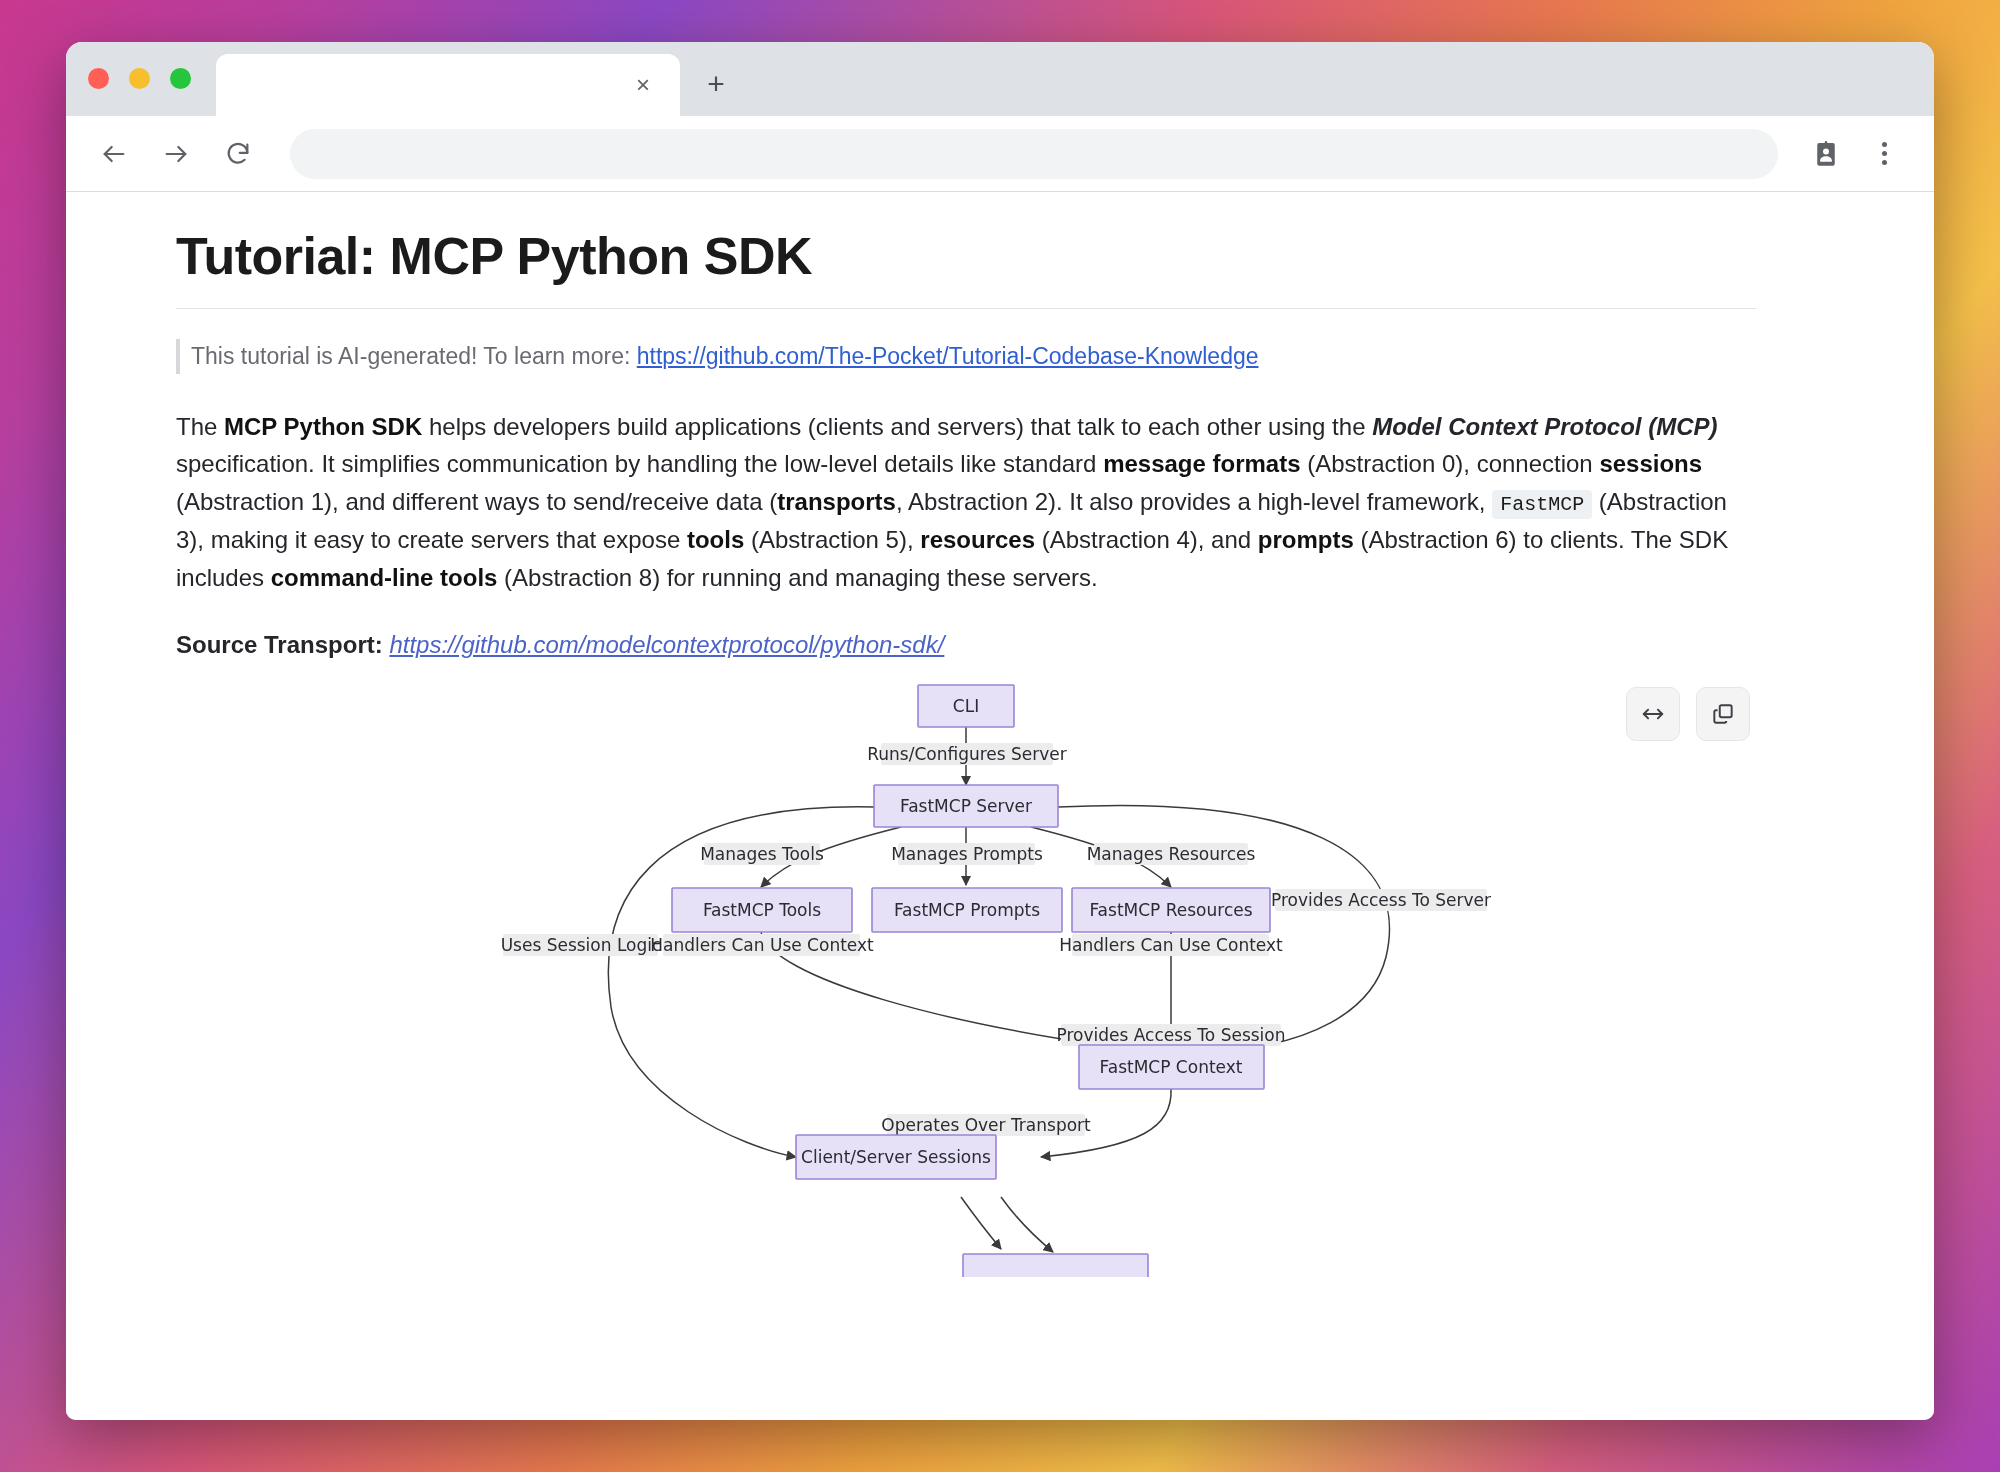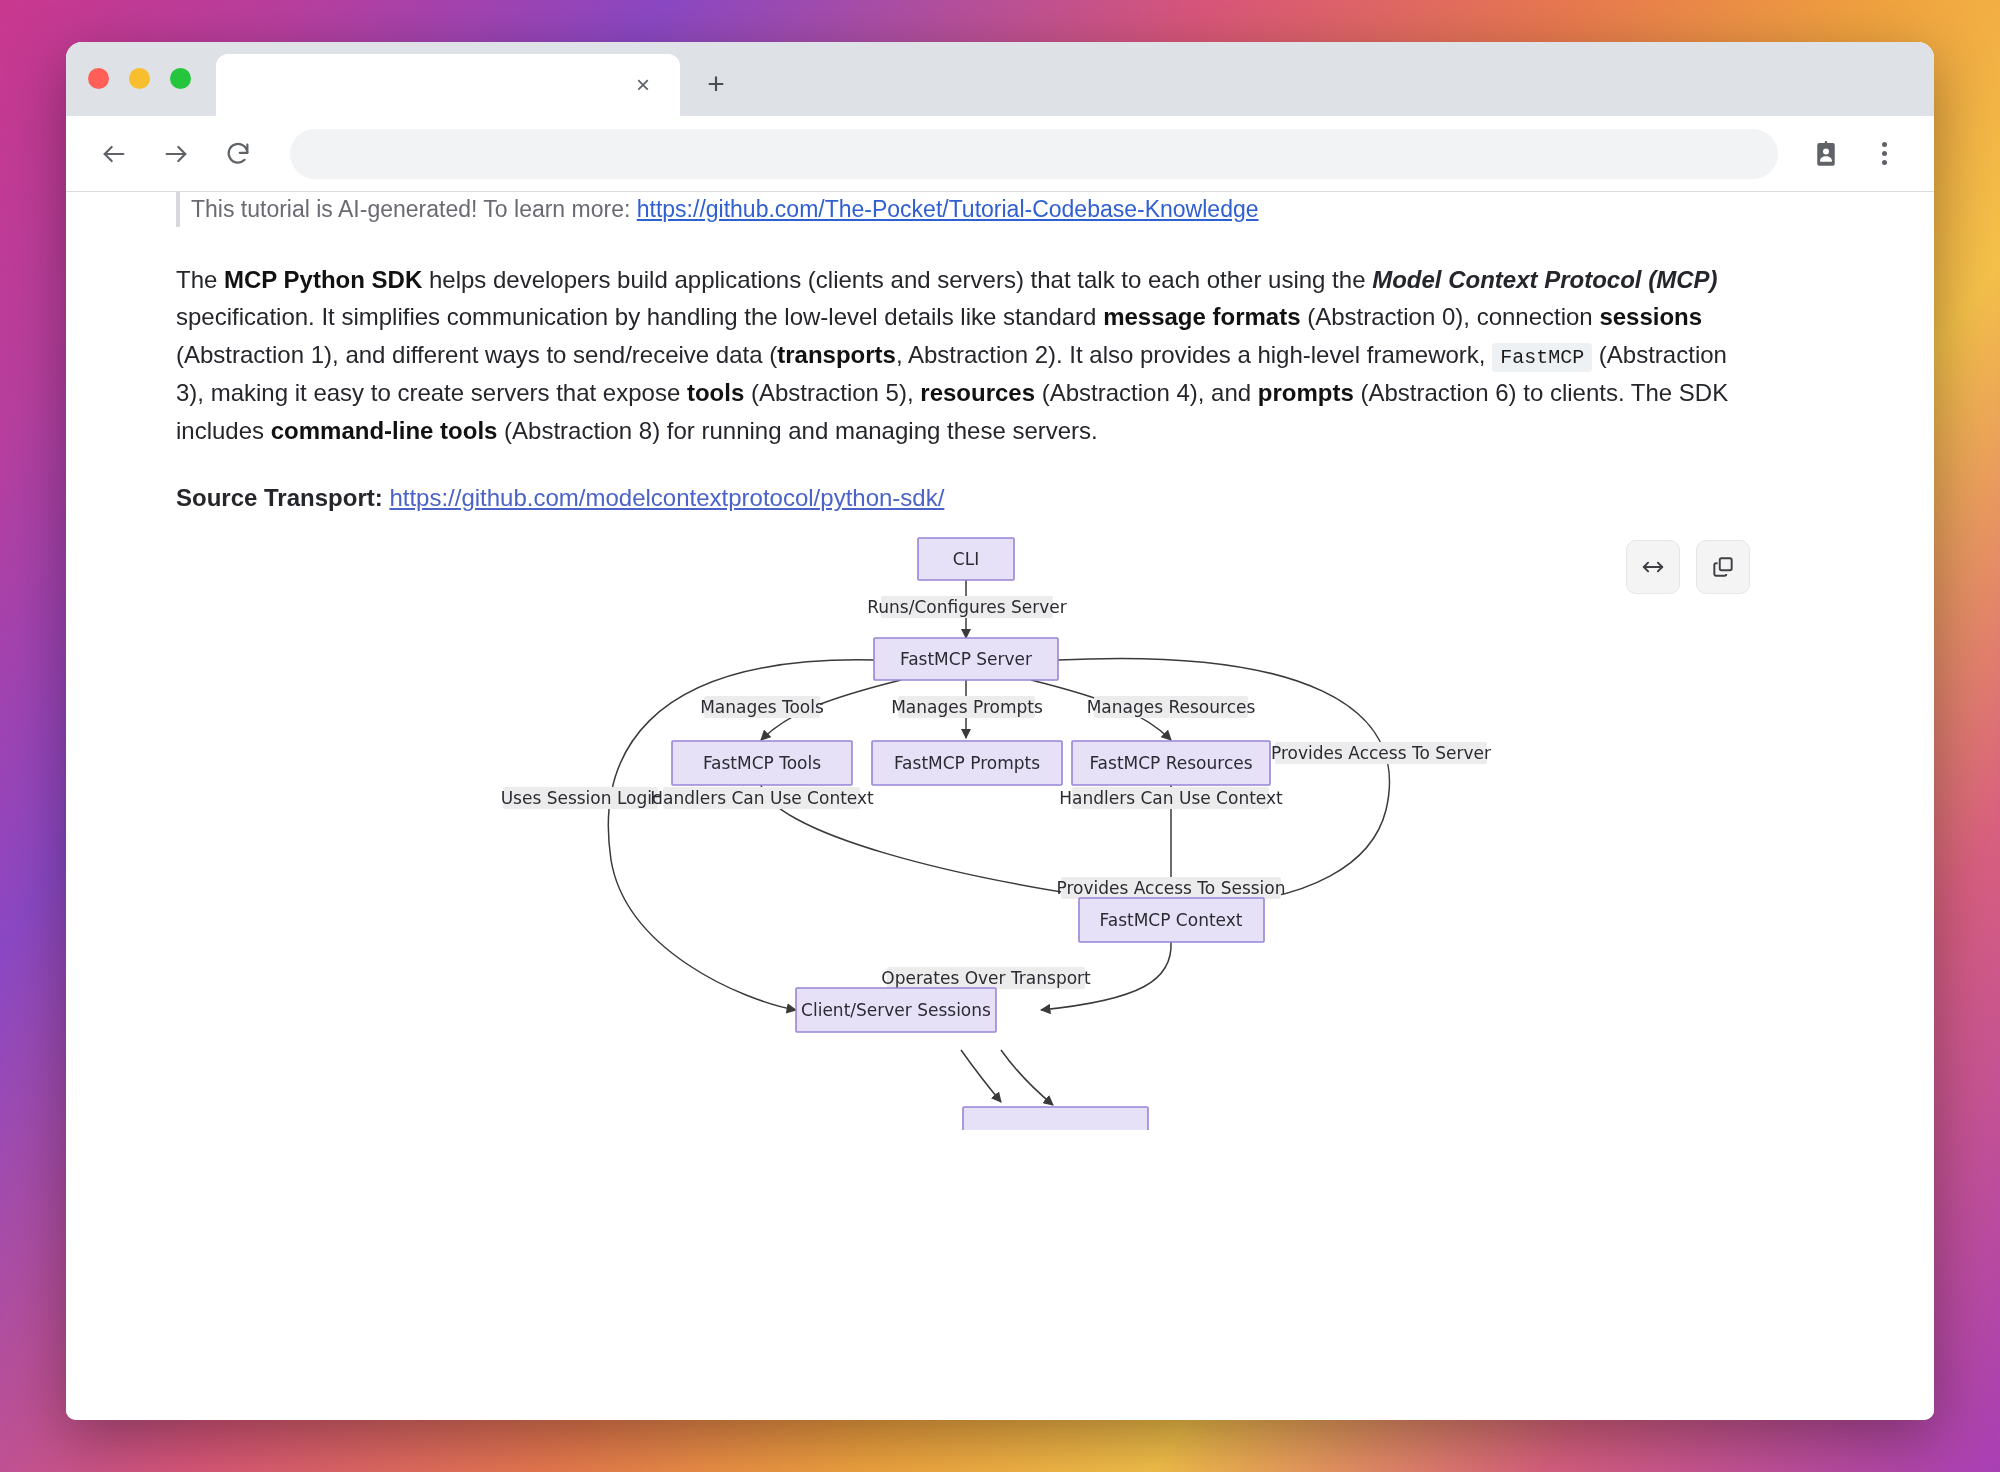--- a/index.html
+++ b/index.html
@@ -177,21 +177,21 @@
     font-size: 20px;
     background: #eef1f3;
     padding: 3px 8px;
     border-radius: 4px;
     color: #1b1b1b;
     margin-top: 24px;
   }
 
   p.repo-line { font-size: 24px; color: #25262b; margin-bottom: 18px; }
   p.repo-line b { font-weight: 700; }
-  p.repo-line a { color: #4b63c8; text-decoration: underline; }
+  p.repo-line a { color: #4b63c8; text-decoration: underline; font-style: italic; }
 
   
   .diagram-wrap { position: relative; }
   .diagram-tools {
     position: absolute;
     right: 6px;
     top: 10px;
     display: flex;
     gap: 16px;
     z-index: 5;
@@ -271,20 +271,21 @@
     <div class="toolbar-icon kebab">
       <i></i>
         <i></i>
         <i></i>
     </div>
   </div>
 
   <div class="page">
     <div class="page-inner">
 
+      <h1 class="doc-title">Tutorial: MCP Python SDK</h1>
 
       <div class="callout">
         <span>This tutorial is AI-generated! To learn more: </span><a href="#">https://github.com/The-Pocket/Tutorial-Codebase-Knowledge</a>
       </div>
 
       <p class="body-text"><span>The </span><b>MCP Python SDK</b><span> helps developers build applications (clients and servers) that talk to each other using the </span><i>Model Context Protocol (MCP)</i><span> specification. It simplifies communication by handling the low-level details like standard </span><b>message formats</b><span> (Abstraction 0), connection </span><b>sessions</b><span> (Abstraction 1), and different ways to send/receive data (</span><b>transports</b><span>, Abstraction 2). It also provides a high-level framework, </span><code class="inline">FastMCP</code><span> (Abstraction 3), making it easy to create servers that expose </span><b>tools</b><span> (Abstraction 5), </span><b>resources</b><span> (Abstraction 4), and </span><b>prompts</b><span> (Abstraction 6) to clients. The SDK includes </span><b>command-line tools</b><span> (Abstraction 8) for running and managing these servers.</span></p>
 
       <p class="repo-line"><b>Source Transport:</b> <a href="#">https://github.com/modelcontextprotocol/python-sdk/</a></p>
 
       <div class="diagram-wrap">

